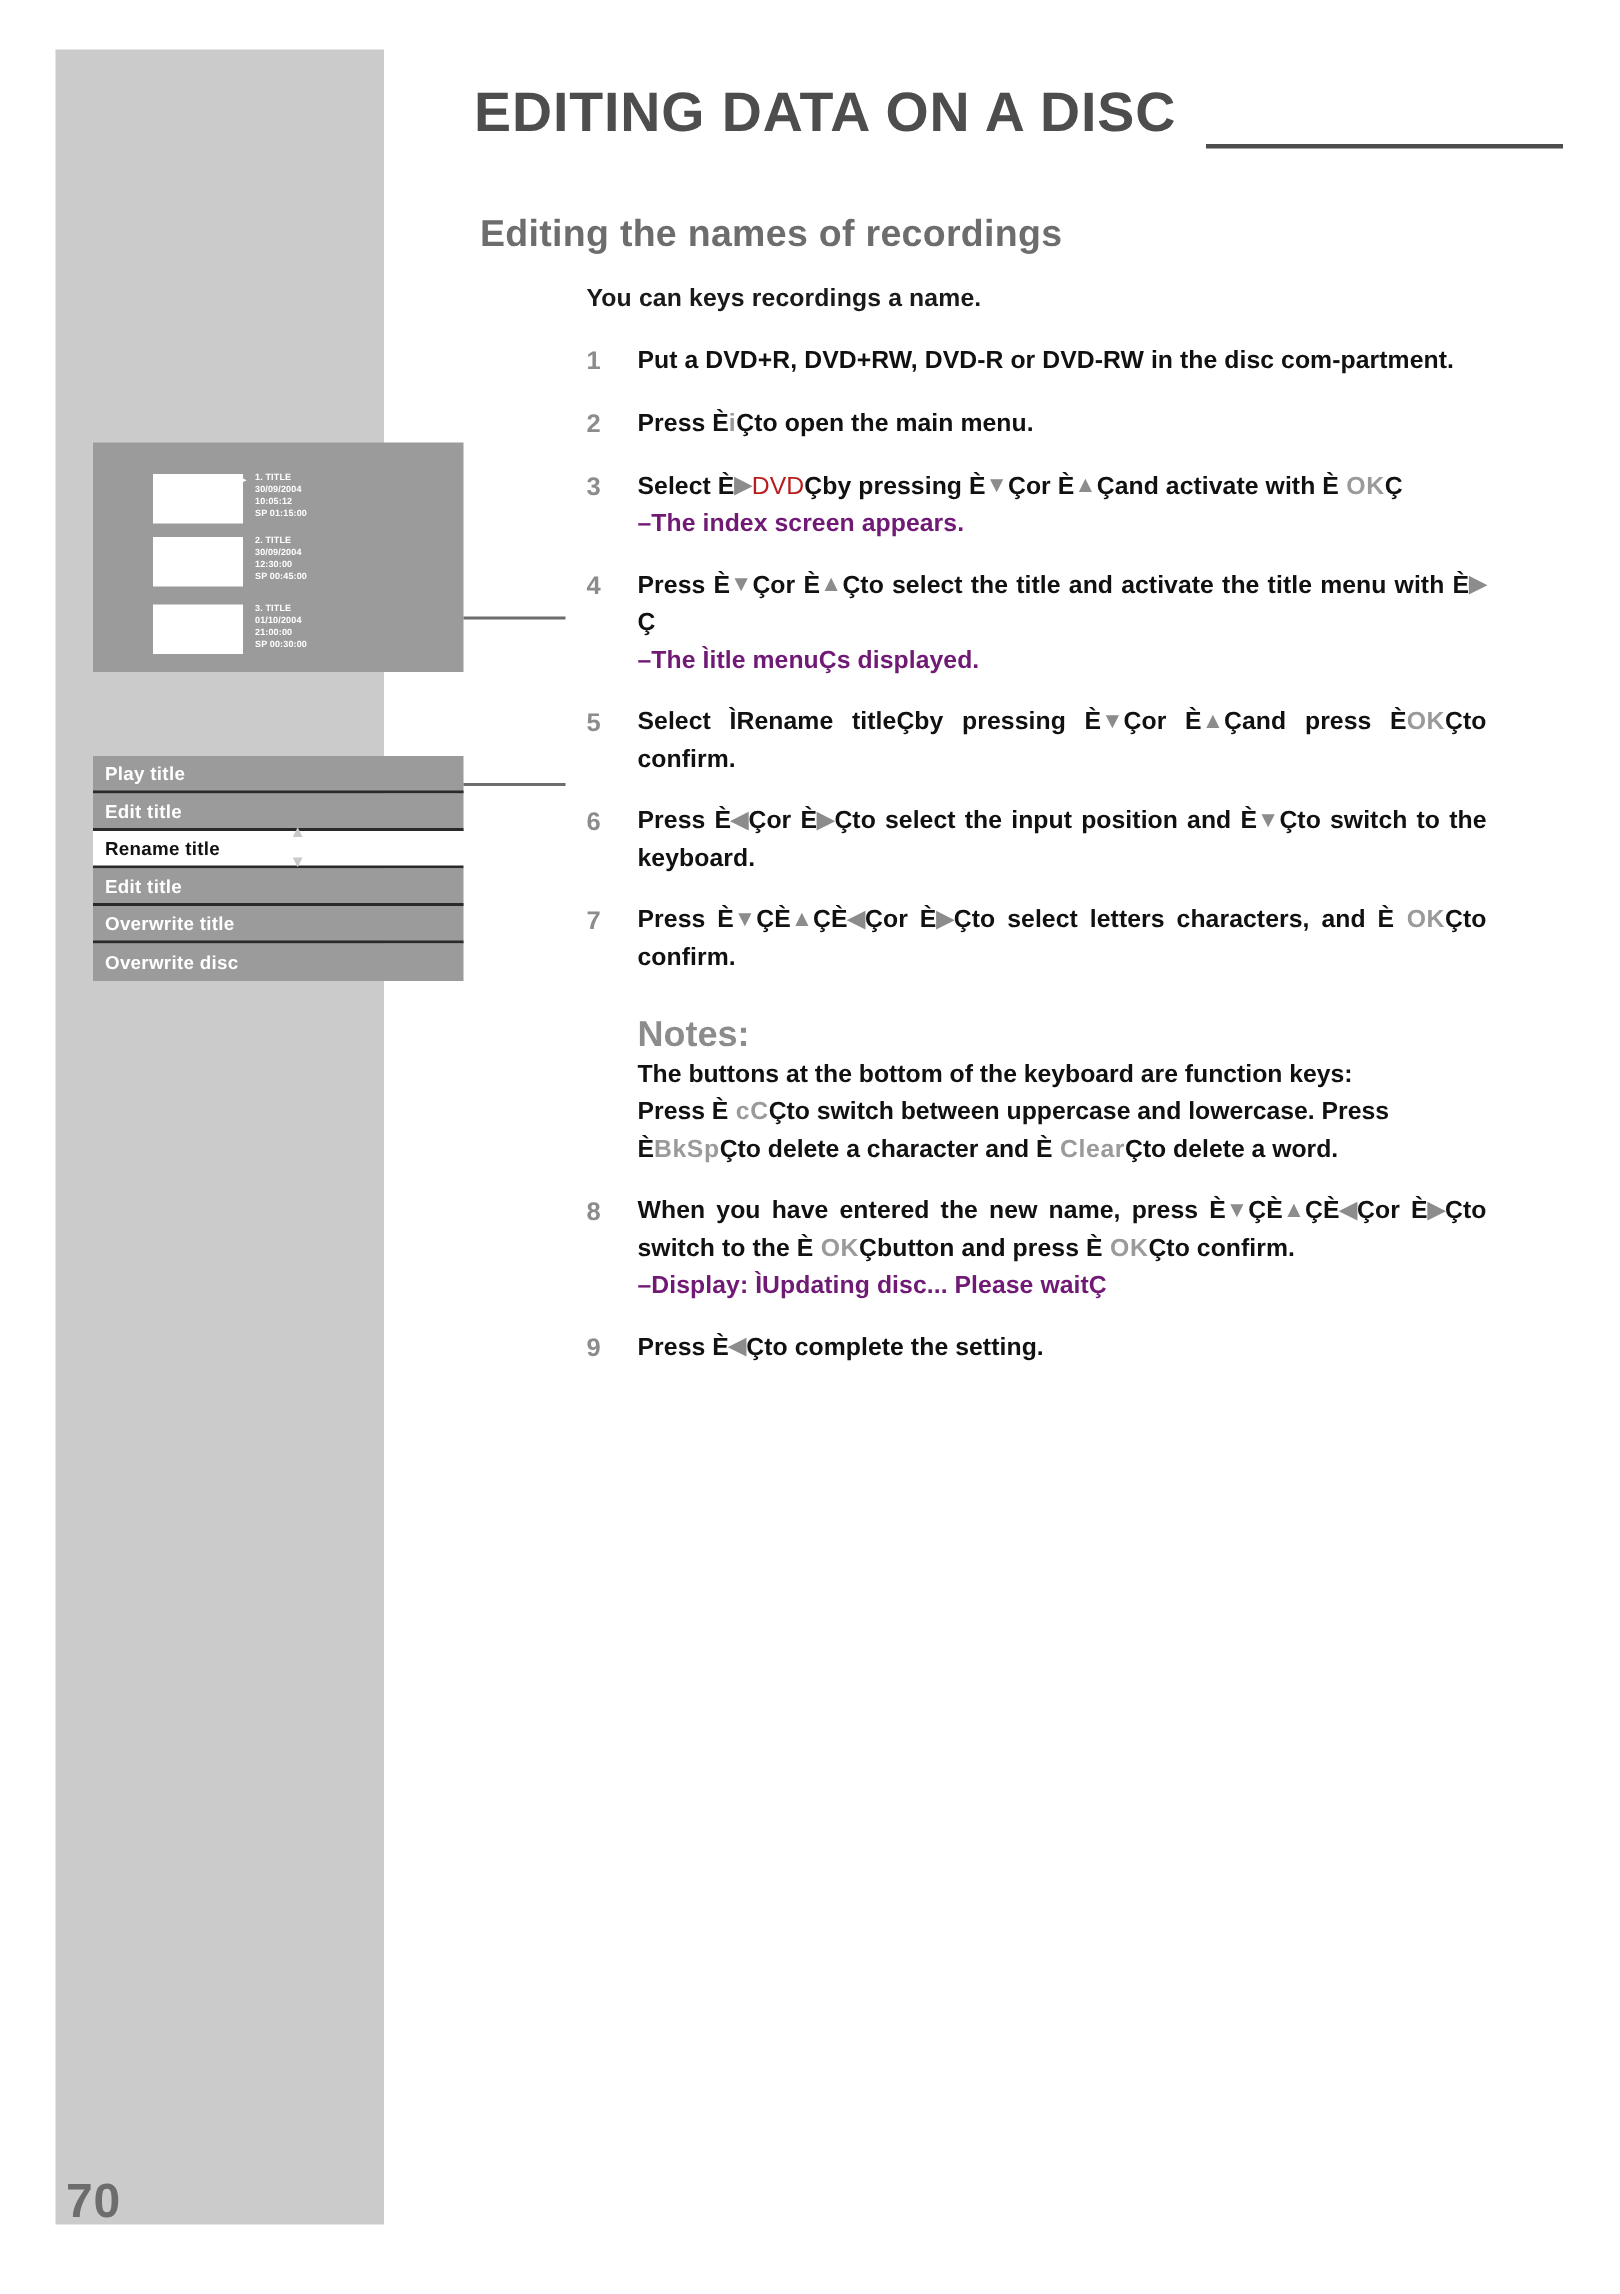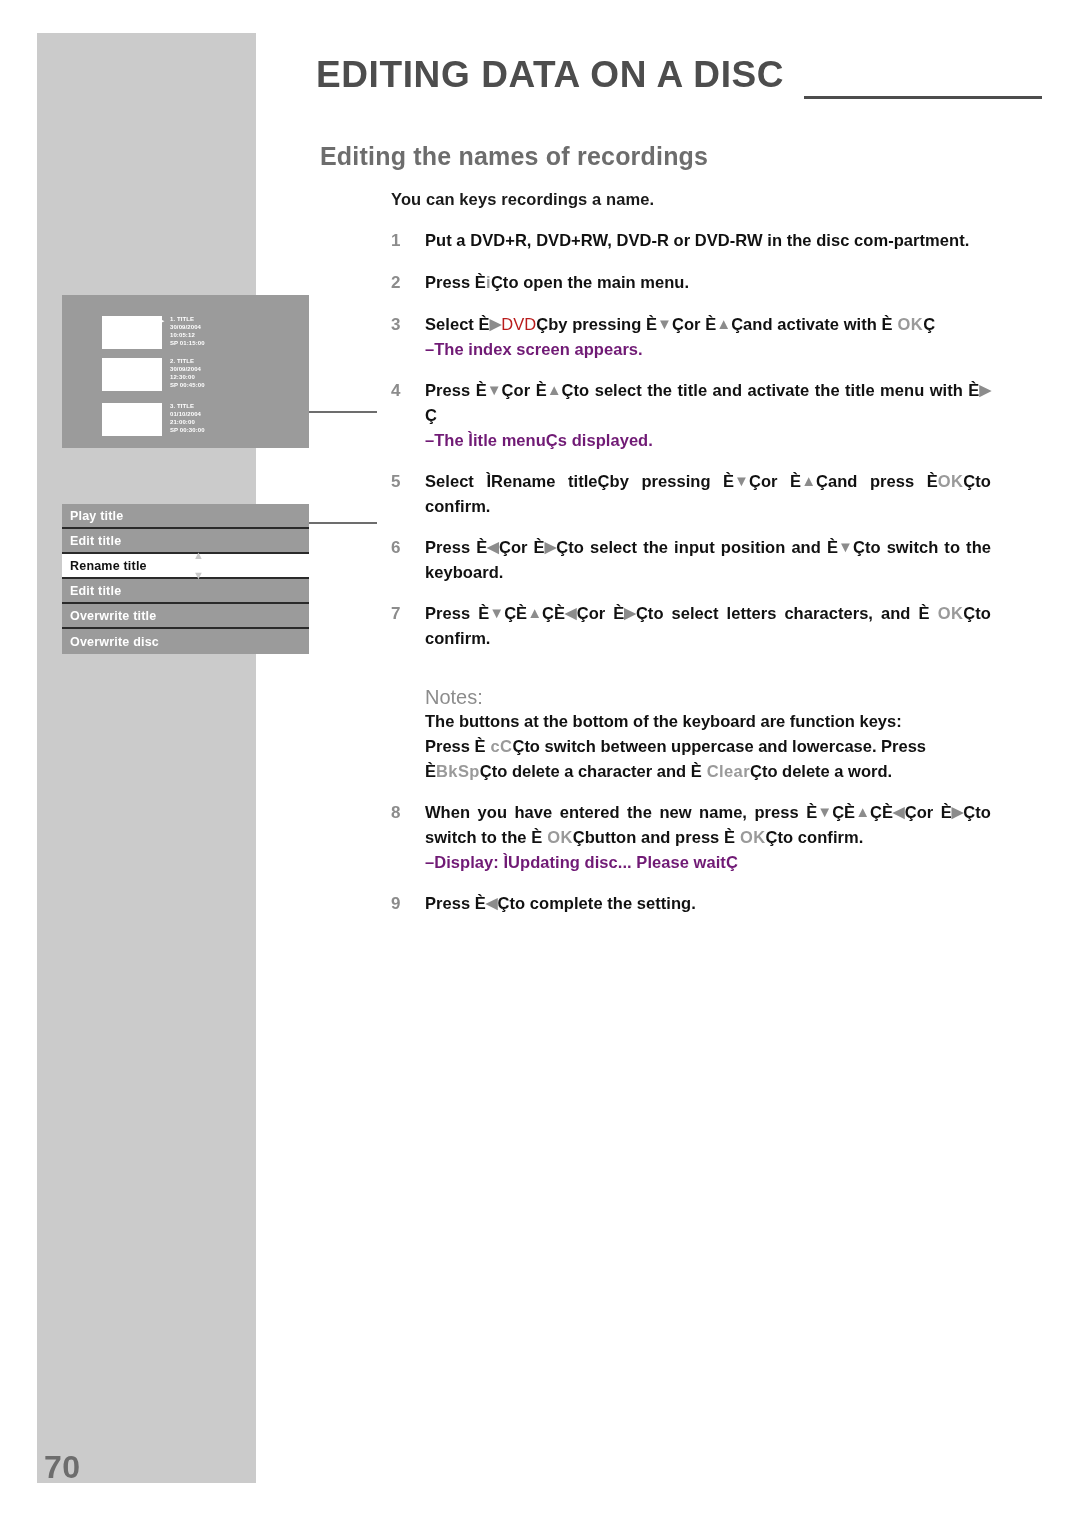--- a/index.html
+++ b/index.html
@@ -139,24 +139,24 @@
   .keybox {
     display: inline-block;
     border: 2px solid #333333;
     padding: 0 4px 1px 4px;
     font-size: 13px;
     line-height: 1.15;
     color: #111111;
     vertical-align: 1px;
   }
   .notes-head {
-    font-size: 20px;
-    font-weight: normal;
+    font-size: 24px;
+    font-weight: bold;
     color: #8c8c8c;
-    margin-top: 18px;
+    margin-top: 8px;
   }
   .notes-body {
     font-size: 16.5px;
     font-weight: bold;
     color: #111111;
     line-height: 1.52;
   }
 
   
   .index-screen {

